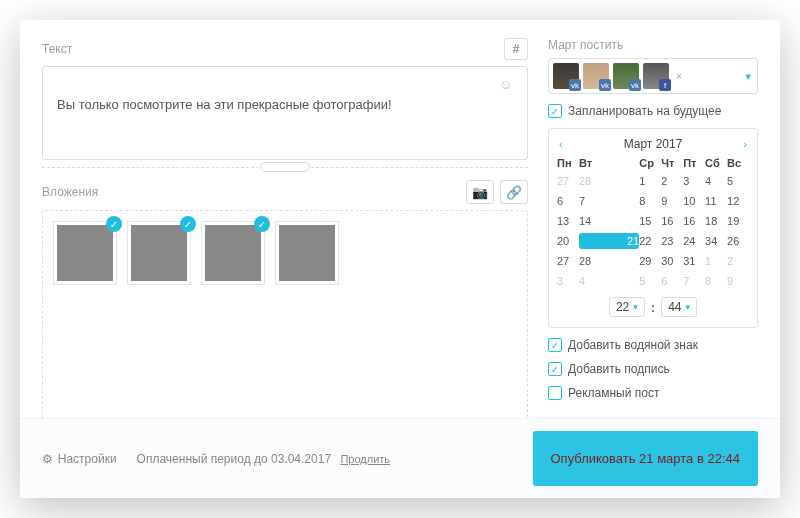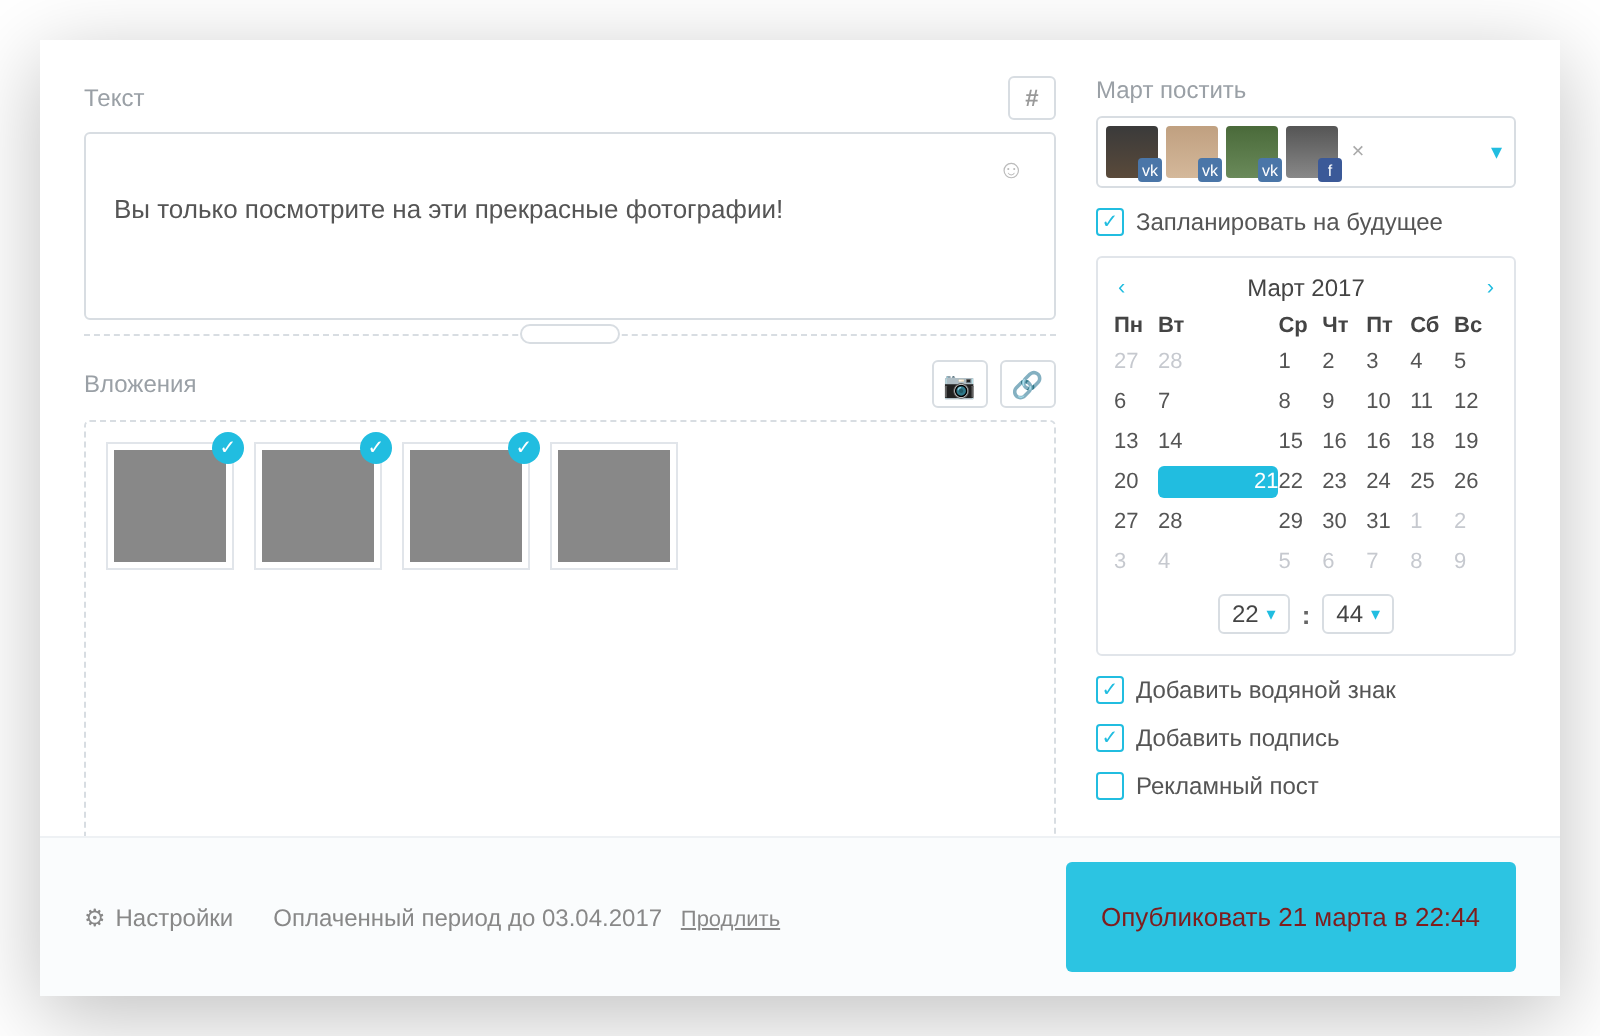--- a/index.html
+++ b/index.html
@@ -397,21 +397,21 @@
             <div class="day">15</div>
             <div class="day">16</div>
             <div class="day">16</div>
             <div class="day">18</div>
             <div class="day">19</div>
             <div class="day">20</div>
             <div class="day sel">21</div>
             <div class="day">22</div>
             <div class="day">23</div>
             <div class="day">24</div>
-            <div class="day">25</div>
+            <div class="day">34</div>
             <div class="day">26</div>
             <div class="day">27</div>
             <div class="day">28</div>
             <div class="day">29</div>
             <div class="day">30</div>
             <div class="day">31</div>
             <div class="day muted">1</div>
             <div class="day muted">2</div>
             <div class="day muted">3</div>
             <div class="day muted">4</div>

